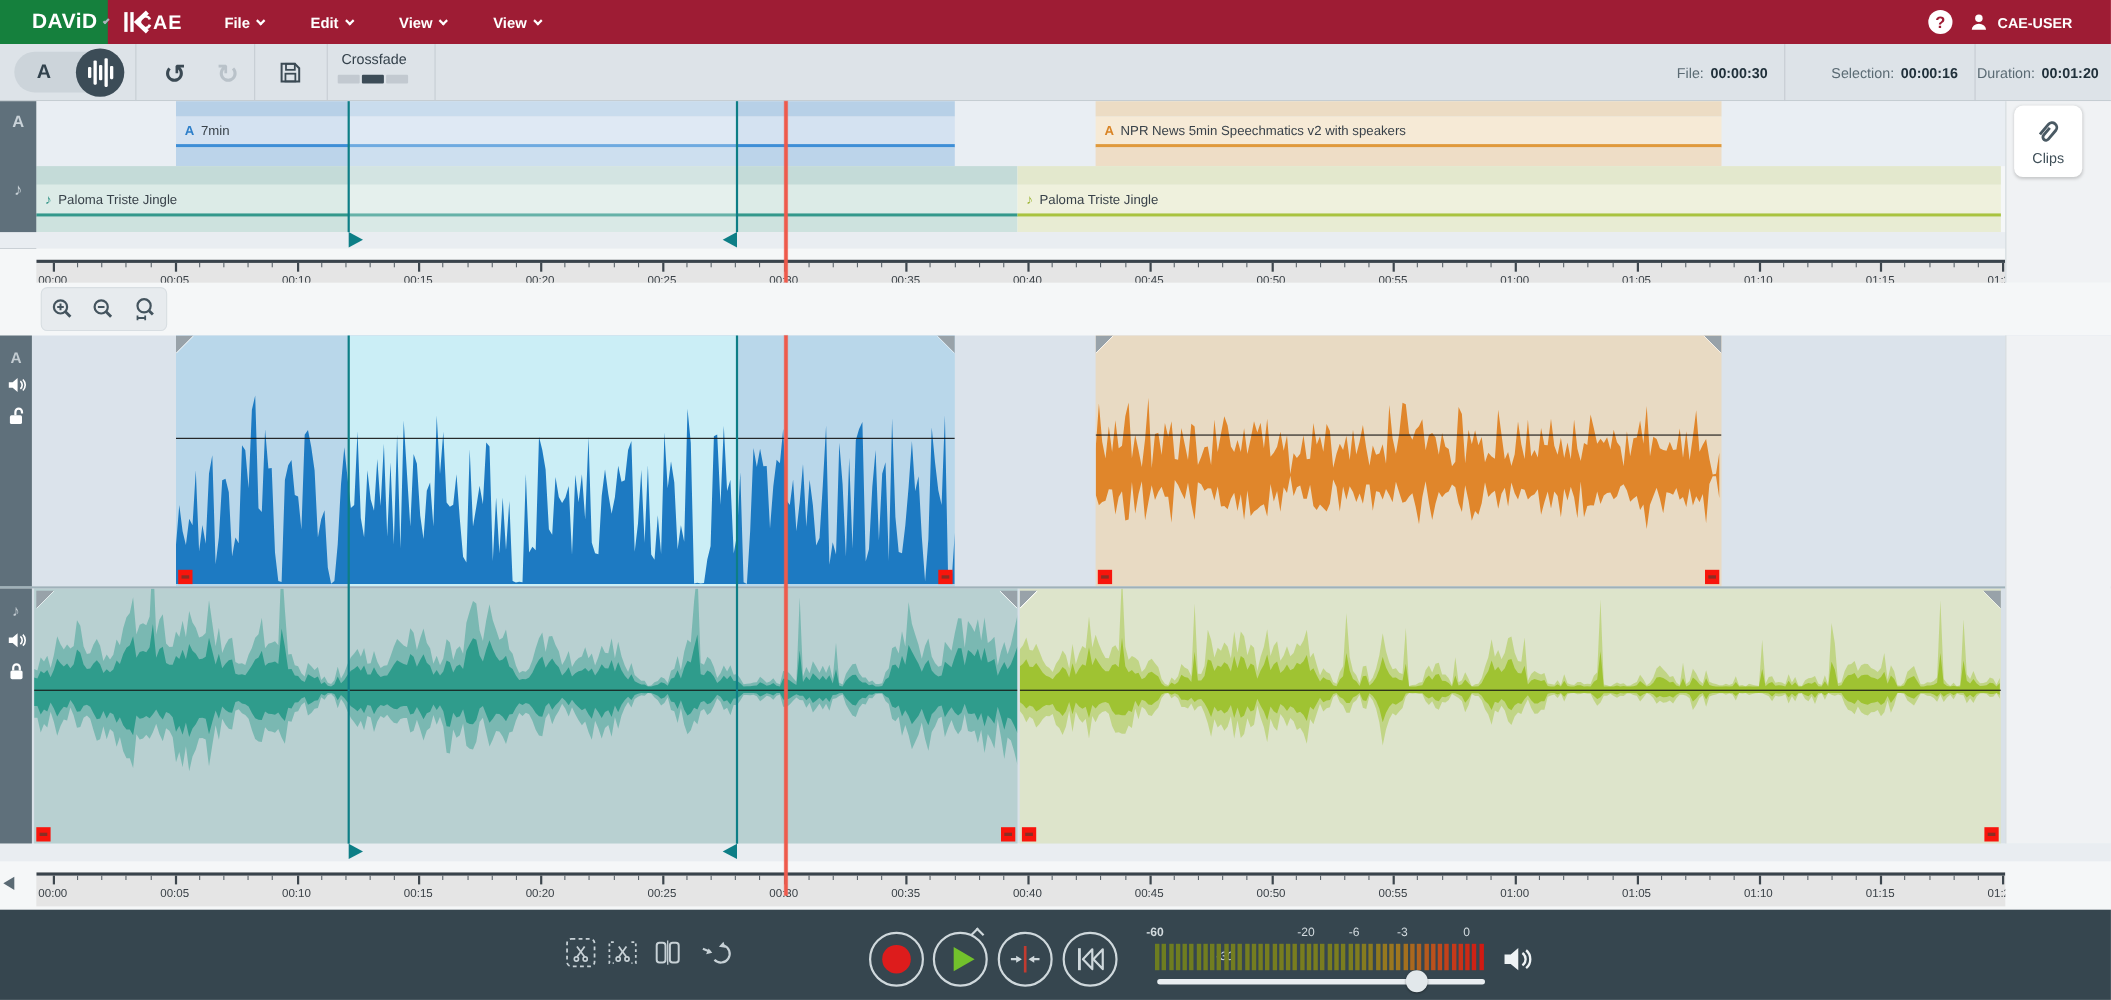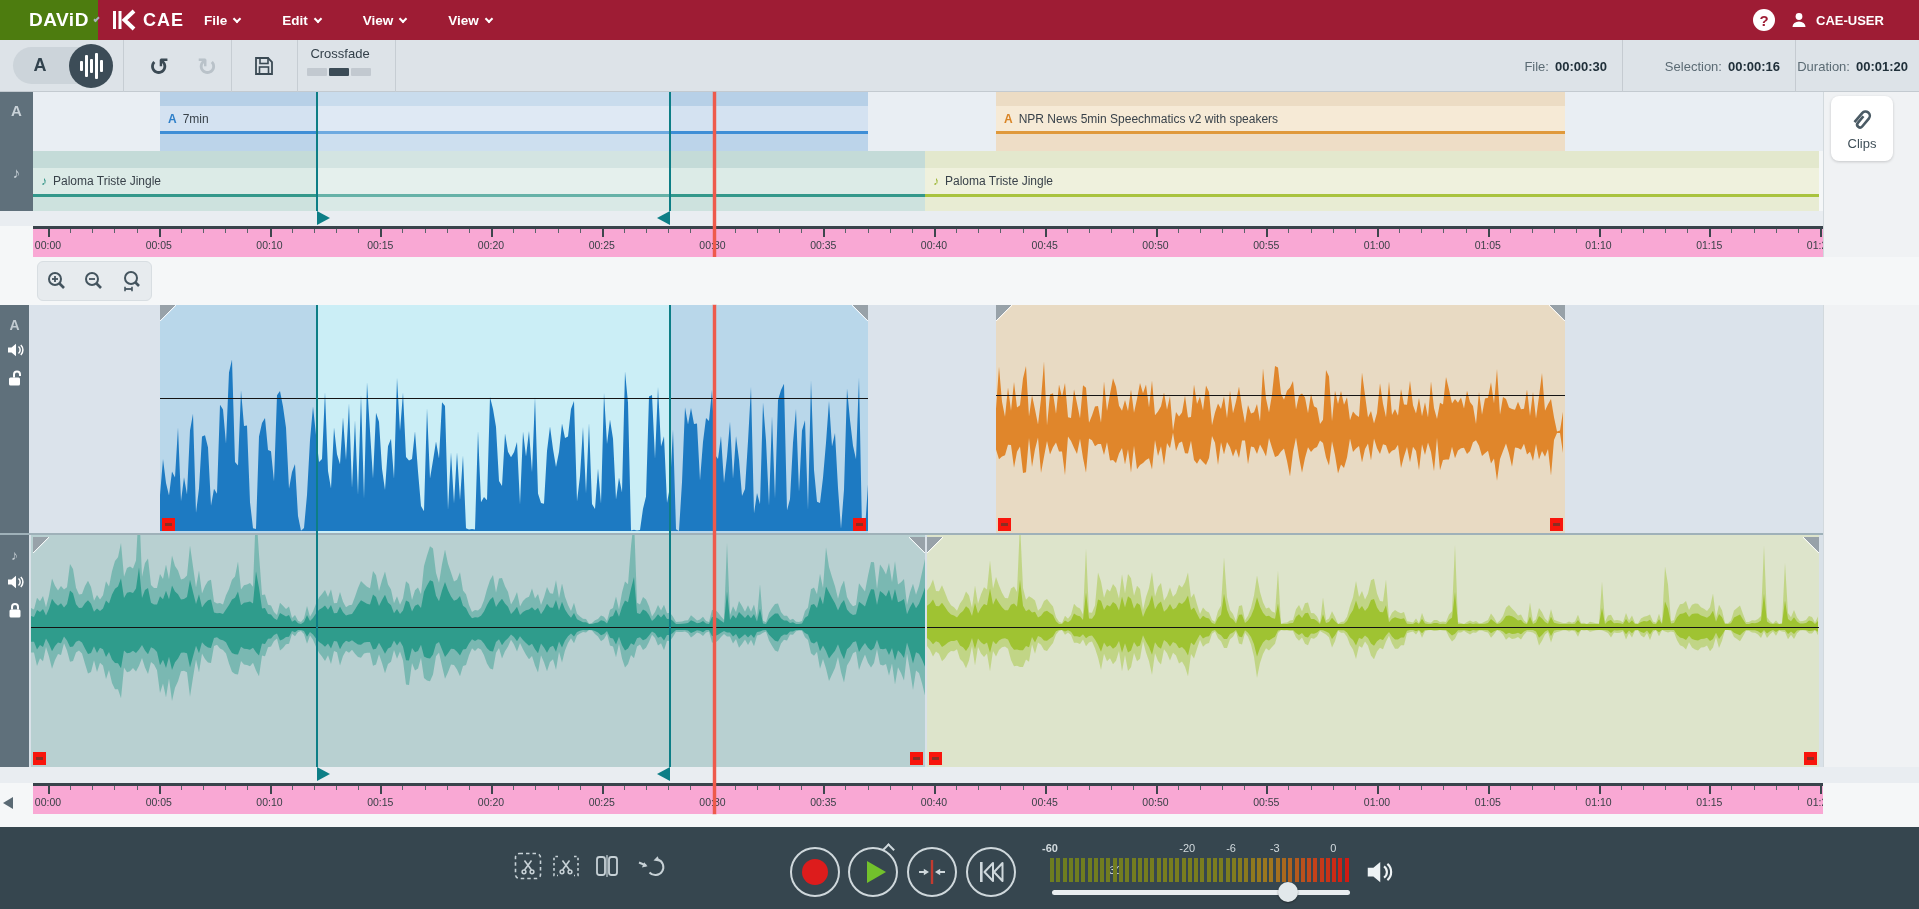--- a/index.html
+++ b/index.html
@@ -3,27 +3,27 @@
 <meta charset="utf-8">
 <style>
   html,body{margin:0;padding:0;background:#dfe5ea;}
   *{box-sizing:border-box;}
   .app{position:relative;width:1919px;height:909px;overflow:hidden;
        font-family:"Liberation Sans","DejaVu Sans",sans-serif;background:#f5f7f8;}
   .abs{position:absolute;}
 
   
   .menubar{left:0;top:0;width:1919px;height:40px;background:#9e1c34;color:#fff;}
-  .logo-block{left:0;top:0;width:98px;height:40px;background:#4d7c0f;display:flex;align-items:center;justify-content:center;gap:6px;padding-left:29px;}
+  .logo-block{left:0;top:0;width:98px;height:40px;background:#15803d;display:flex;align-items:center;justify-content:center;gap:6px;padding-left:29px;}
   .logo-text{font-size:19px;font-weight:800;letter-spacing:.5px;color:#fff;}
   .chev{display:inline-block;width:6px;height:6px;border-right:2px solid #aab6bd;border-bottom:2px solid #aab6bd;transform:rotate(45deg);margin-bottom:3px;}
   .chev.white{border-color:#fff;}
   .menu-item{display:inline-flex;align-items:center;gap:7px;color:#fff;font-size:13.5px;font-weight:700;margin-right:42px;cursor:default;}
   .menus{left:204px;top:0;height:40px;display:flex;align-items:center;}
-  .product{left:143px;top:0;height:40px;display:flex;align-items:center;font-size:18px;font-weight:700;letter-spacing:1px;}
+  .product{left:125px;top:0;height:40px;display:flex;align-items:center;font-size:18px;font-weight:700;letter-spacing:1px;}
   .help-circle{left:1753px;top:9px;width:22px;height:22px;border-radius:50%;background:#fff;color:#9e1c34;
                font-weight:800;font-size:15px;display:flex;align-items:center;justify-content:center;}
   .user{left:1790px;top:0;height:40px;display:flex;align-items:center;gap:8px;font-size:13px;font-weight:700;}
 
   
   .toolbar{left:0;top:40px;width:1919px;height:52px;background:#dde3e8;border-bottom:1px solid #c3cad0;}
   .tsep{top:40px;width:1px;height:52px;background:#c6cdd3;}
   .pill{left:13px;top:47px;width:100px;height:37px;border-radius:19px;background:#ccd4da;}
   .pill-a{left:13px;top:47px;width:54px;height:37px;display:flex;align-items:center;justify-content:center;
           font-size:18px;font-weight:800;color:#31424d;}
@@ -40,21 +40,21 @@
   
   .ovr-sidebar{left:0;top:92px;width:33px;height:134px;background:#5f707b;color:#c9d2d8;}
   .lane-a-bg{left:33px;top:92px;width:1790px;height:59px;background:#e9eef3;}
   .band{position:absolute;left:0;width:100%;}
   .ov-label{position:absolute;left:0;width:100%;display:flex;align-items:center;gap:6px;padding-left:8px;
             font-size:12px;color:#39424a;white-space:nowrap;overflow:hidden;}
   .ov-label .cicon{font-weight:800;font-size:12px;}
   .marker-strip-top{left:0;top:211px;width:1919px;height:15px;background:#e9edf1;}
   .tri-r{width:0;height:0;border-top:7px solid transparent;border-bottom:7px solid transparent;border-left:13px solid #0d7e86;}
   .tri-l{width:0;height:0;border-top:7px solid transparent;border-bottom:7px solid transparent;border-right:13px solid #0d7e86;}
-  .ruler{background:#f9a8d4;overflow:hidden;}
+  .ruler{background:#e5e5e5;overflow:hidden;margin-top:10px;}
   .ruler .topline{position:absolute;left:0;top:0;width:100%;height:3px;background:#39434b;}
   .tick{position:absolute;top:3px;width:1px;background:#5b646b;}
   .tick.major{width:2px;height:8px;background:#3d464d;}
   .tick.minor{height:4px;}
   .tlabel{position:absolute;top:13px;transform:translateX(-50%);font-size:10.5px;color:#3a4147;}
   .gutter-right{background:#f0f2f4;border-left:1px solid #d2d9dd;}
   .clips-card{left:1831px;top:96px;width:62px;height:65px;background:#fff;border-radius:8px;
               box-shadow:0 1px 3px rgba(0,0,0,.18);display:flex;flex-direction:column;align-items:center;justify-content:center;gap:3px;}
   .clips-card span{font-size:13px;color:#3f4f58;}
 

